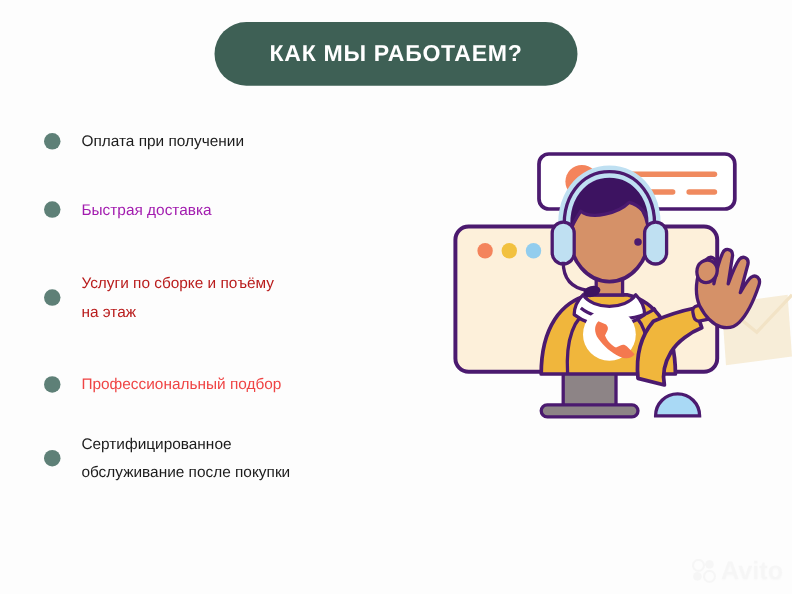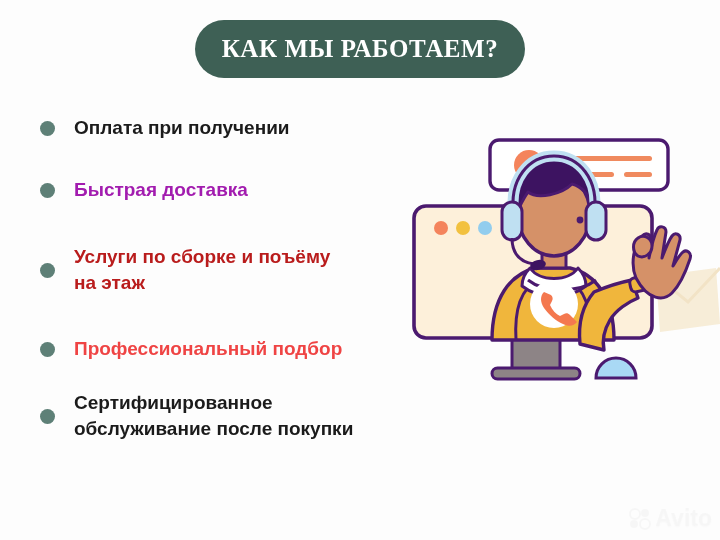--- a/index.html
+++ b/index.html
@@ -30,25 +30,25 @@
     width: 330px;
     height: 58px;
     background: #3e6055;
     border-radius: 29px;
     display: flex;
     align-items: center;
     justify-content: center;
   }
   #title-text {
     color: #ffffff;
-    font-size: 25px;
+    font-size: 21px;
     font-weight: bold;
     letter-spacing: 0.6px;
     white-space: nowrap;
-    font-family: Liberation Serif, serif;
+    font-family: Liberation Sans, sans-serif;
   }
 
   
   #features-list {
     position: absolute;
     left: 36px;
     top: 104px;
     width: 380px;
   }
   .feature-row {
@@ -62,22 +62,22 @@
     left: 4px;
     width: 15px;
     height: 15px;
     border-radius: 50%;
     background: #5e8077;
     flex: 0 0 auto;
   }
   .feature-label {
     margin-left: 38px;
     color: #1b1b1b;
-    font-size: 19px;
-    font-weight: bold;
+    font-size: 14px;
+    font-weight: normal;
     line-height: 26px;
     font-family: "Liberation Sans", sans-serif;
     white-space: pre-line;
   }
 
   
   #illustration {
     position: absolute;
     left: 404px;
     top: 128px;

